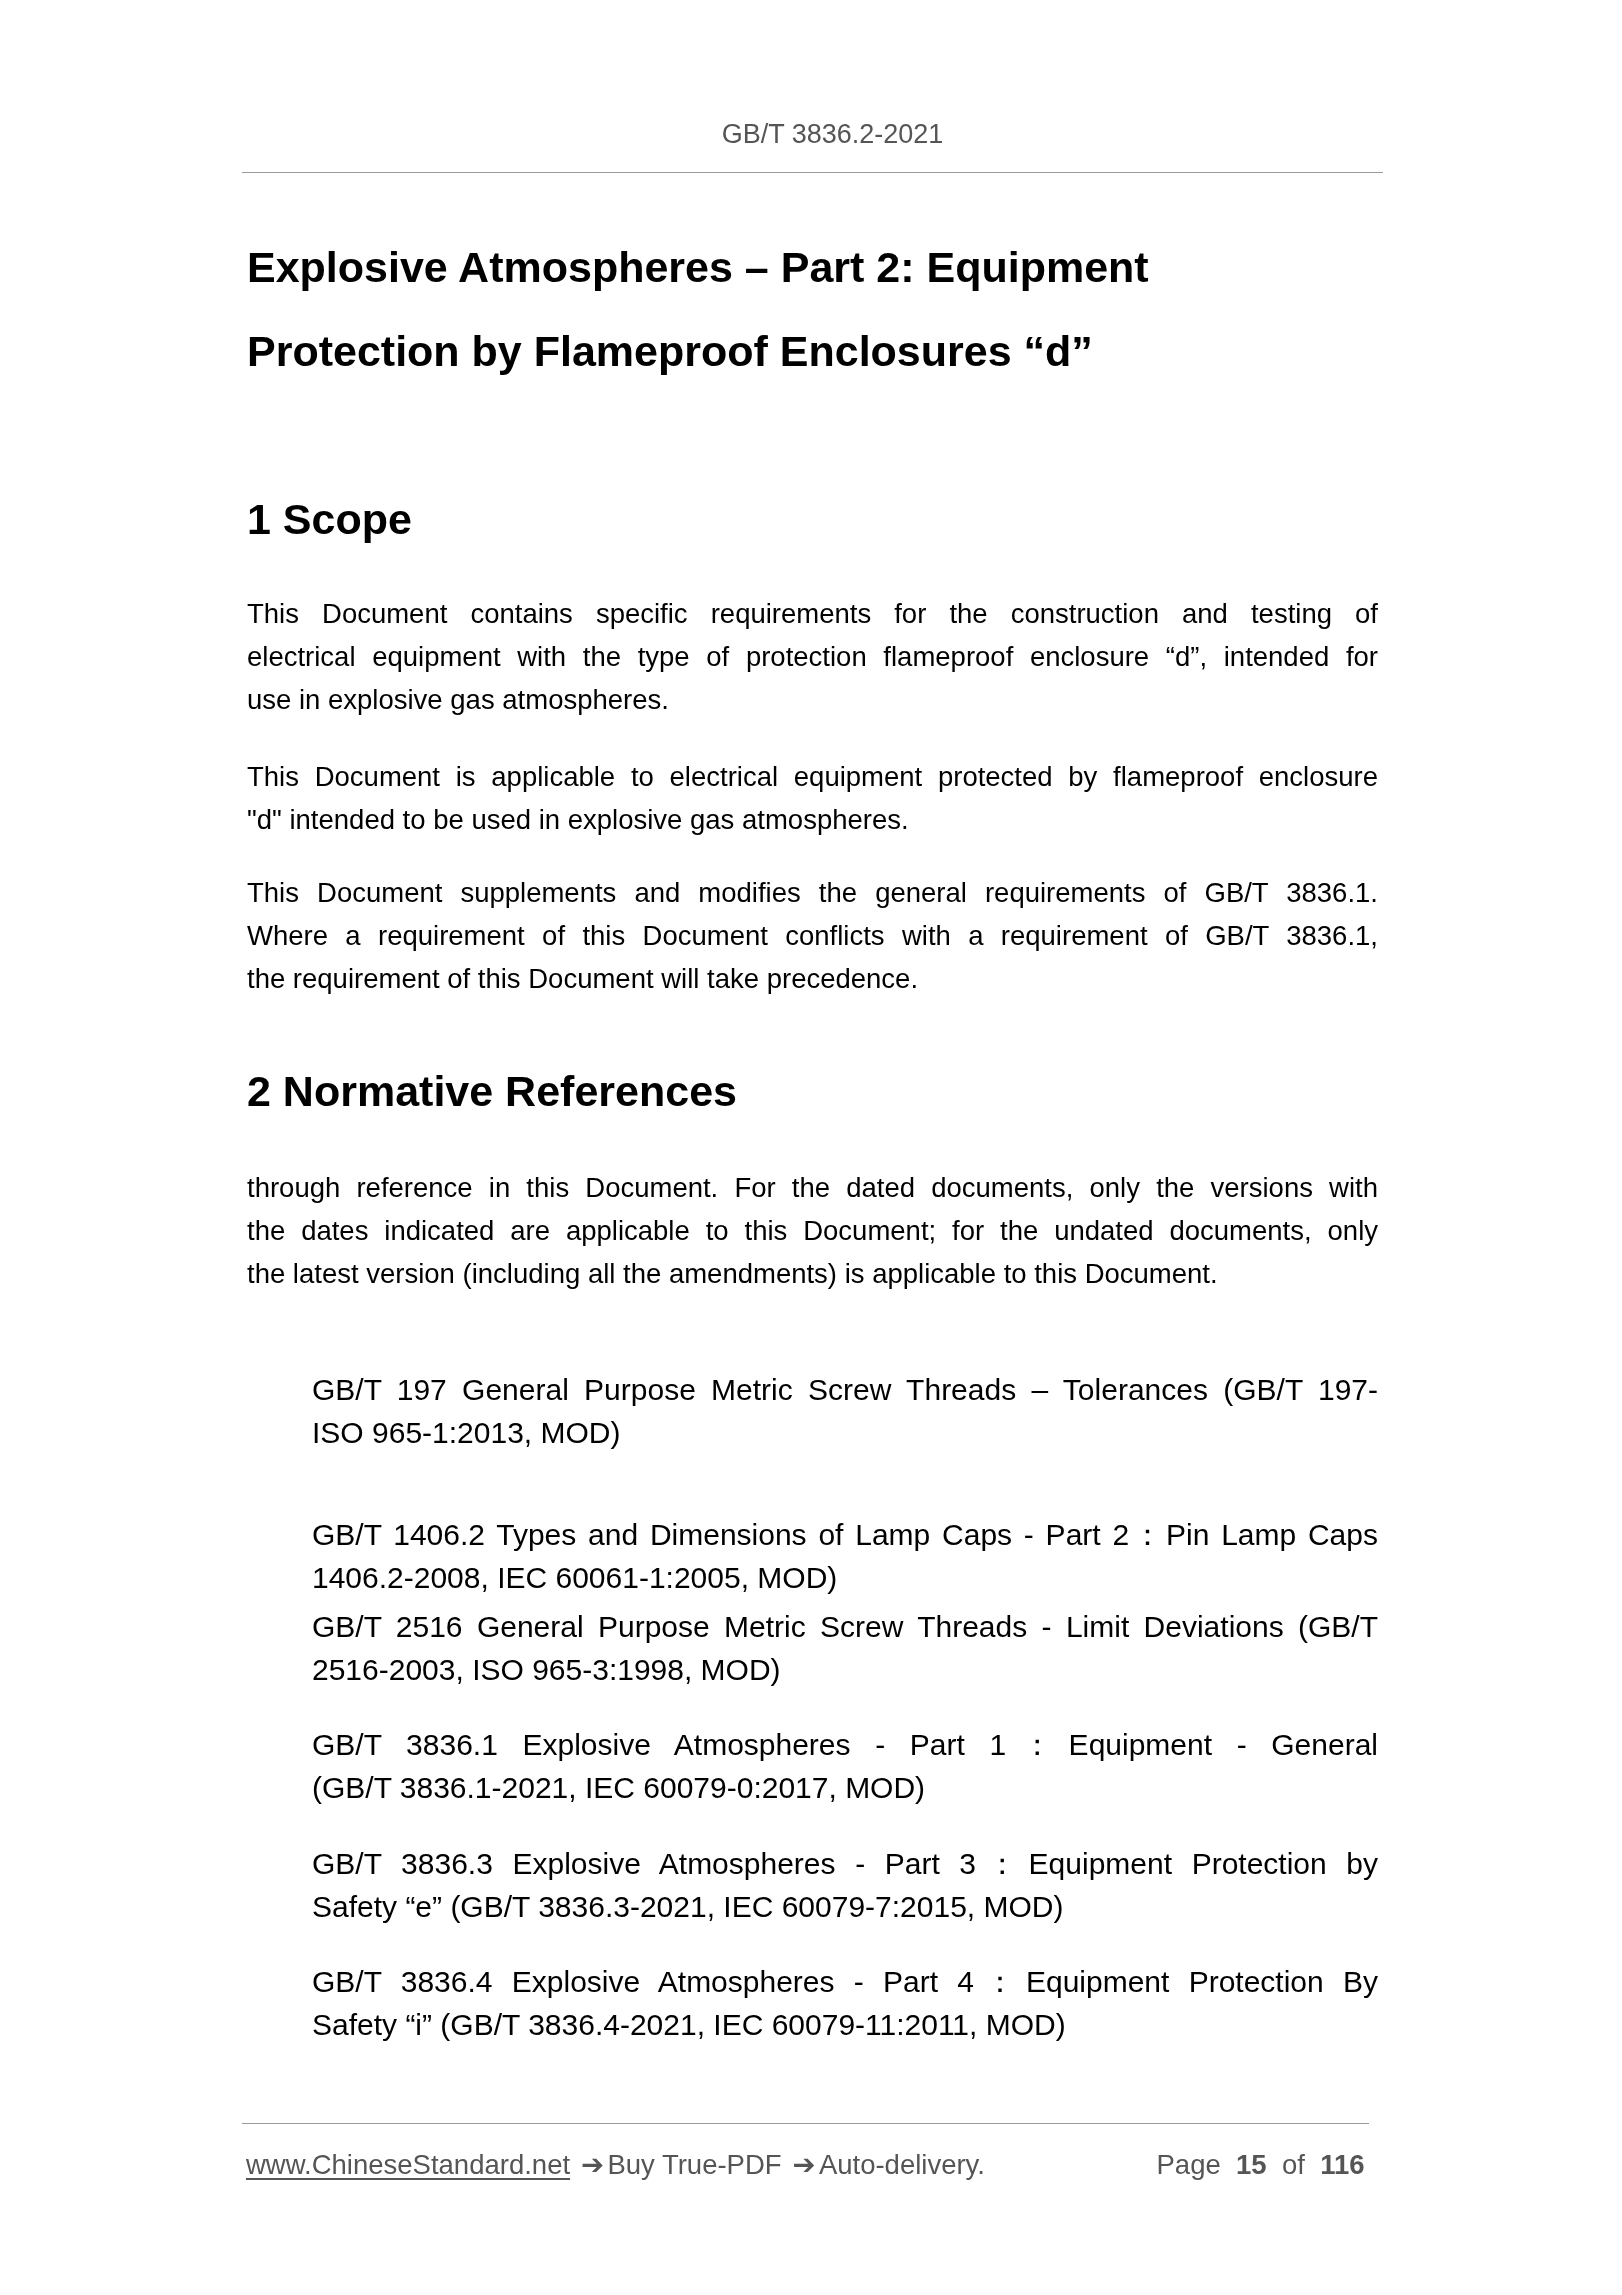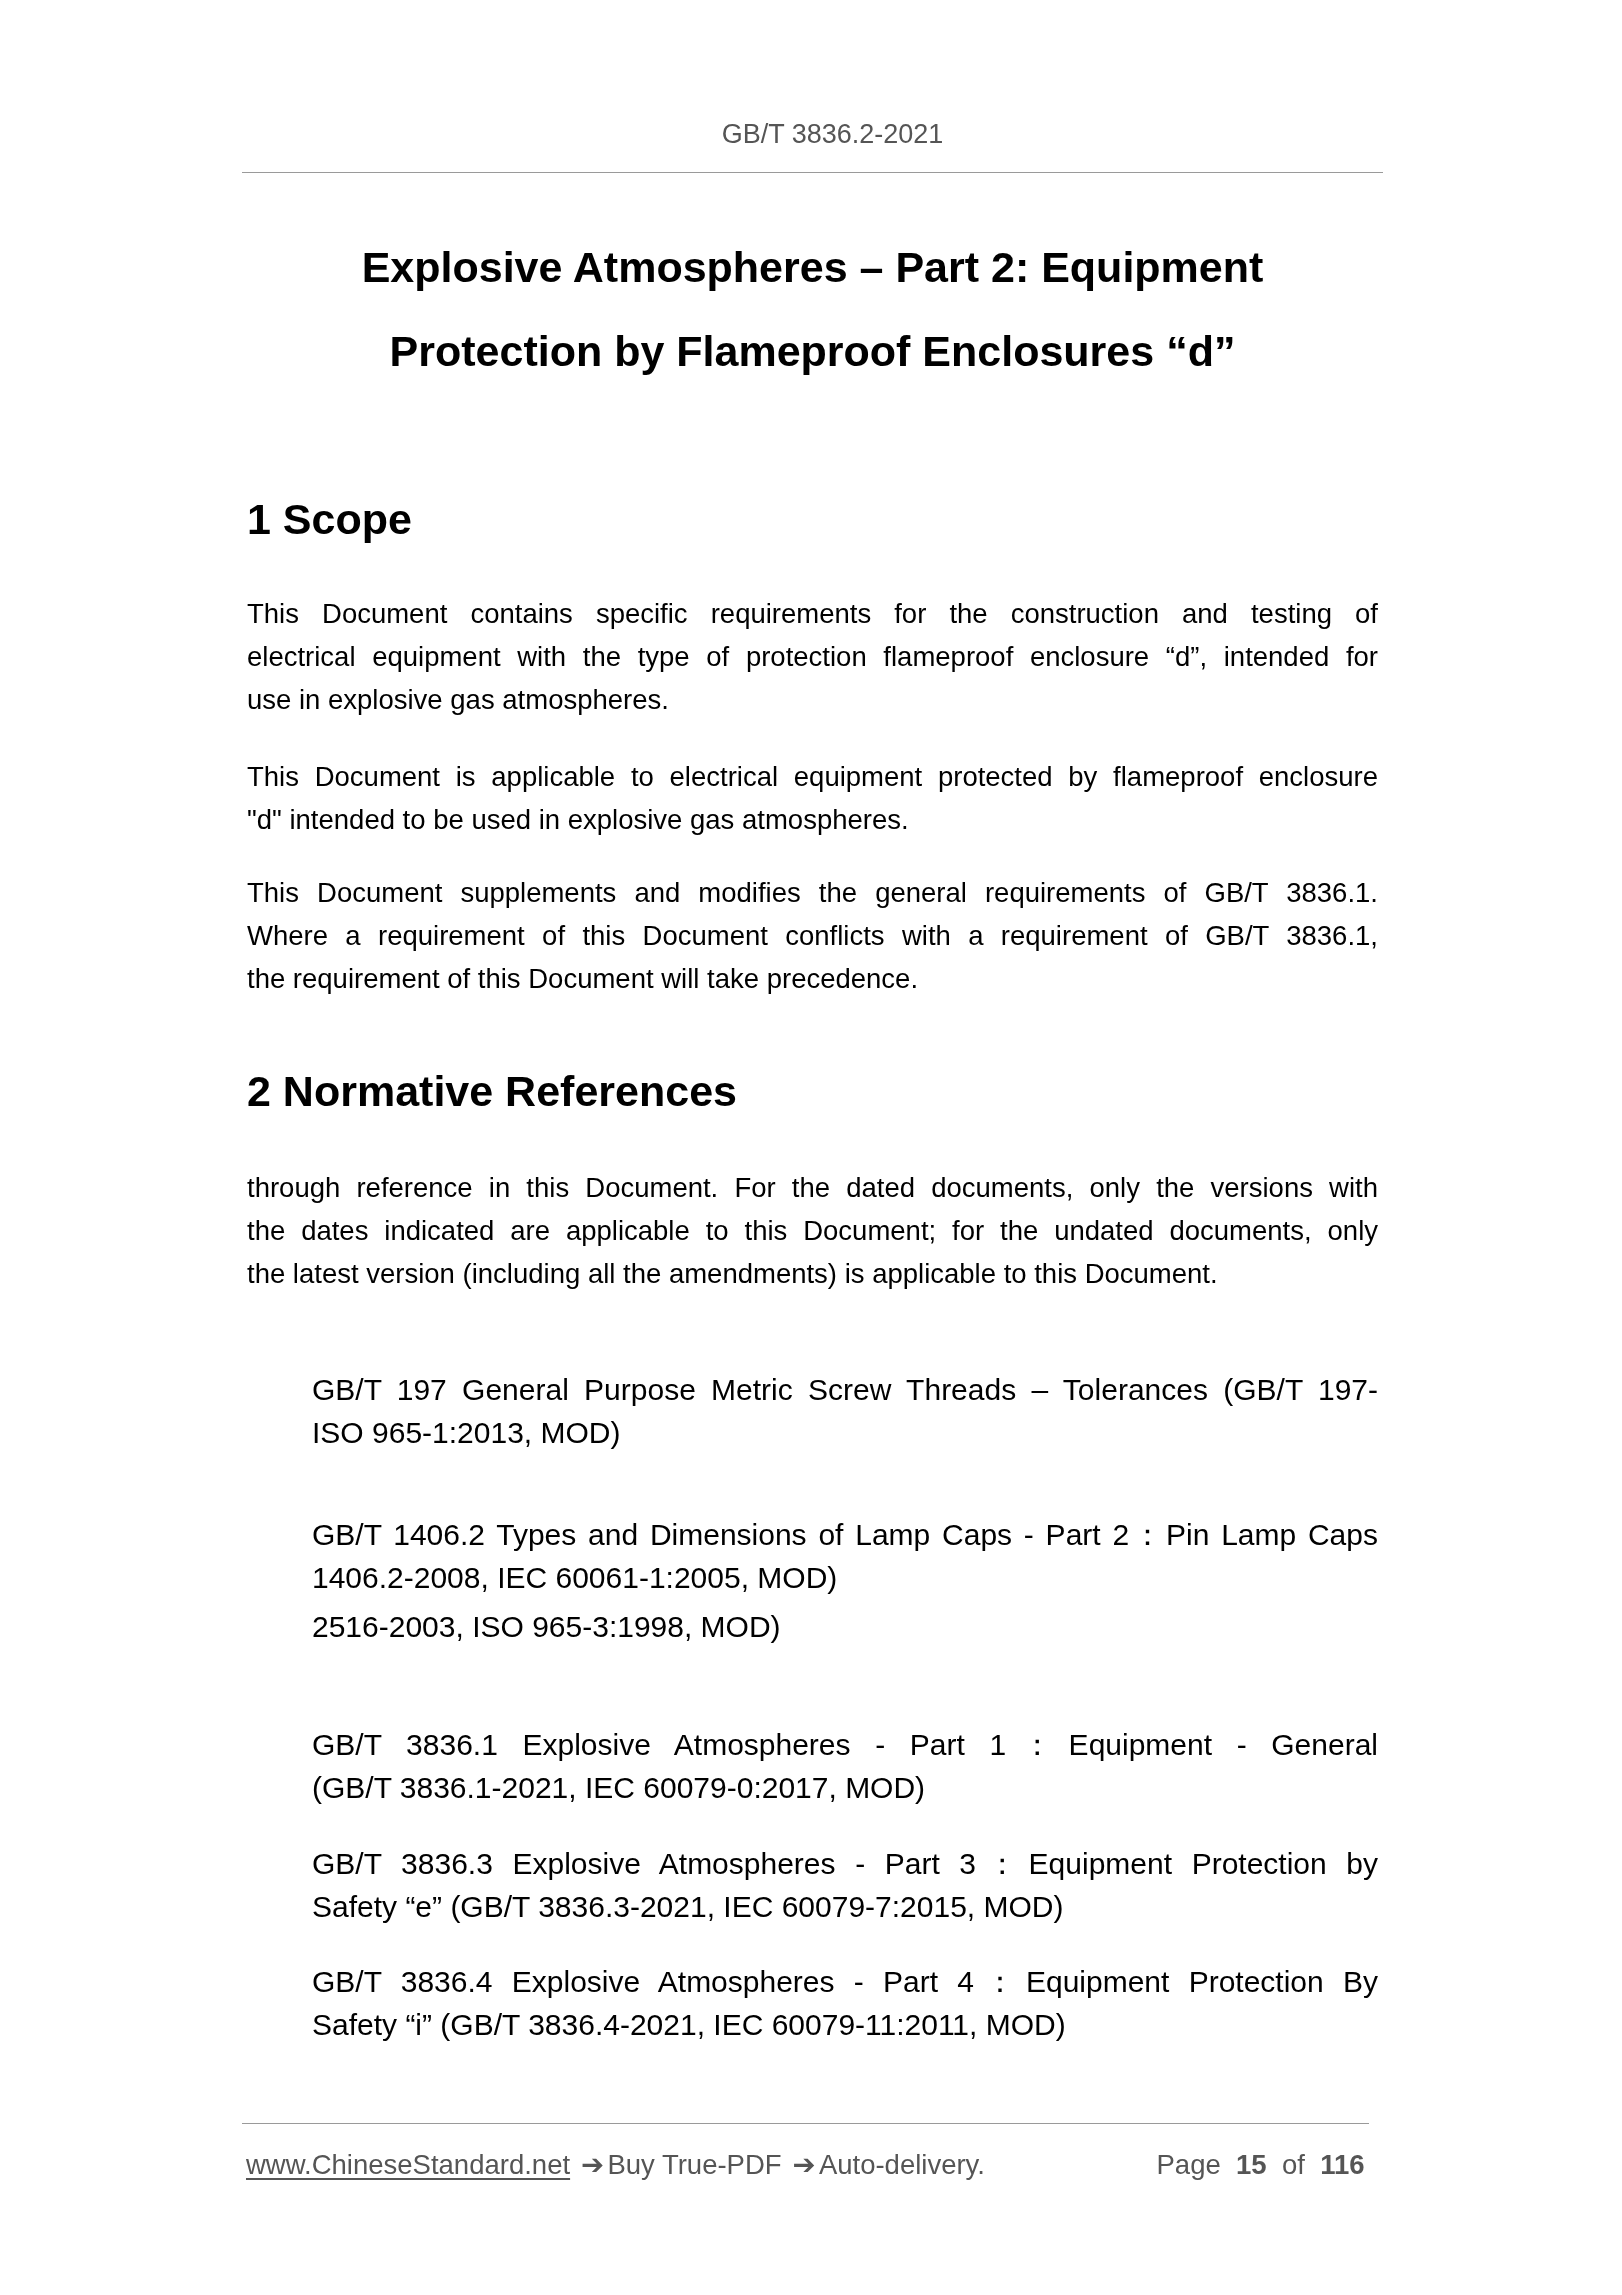--- a/index.html
+++ b/index.html
@@ -27,21 +27,21 @@
   }
   .header-rule {
     left: 242px; width: 1141px; top: 172px; height: 0;
     border-top: 1.7px solid #9a9a9a;
   }
 
   
   .doc-title {
     left: 247px; width: 1131px; top: 225px;
     font-size: 43px; font-weight: bold;
-    line-height: 84px; text-align: center;
+    line-height: 84px; text-align: left;
   }
   .doc-title .tline { display: block; white-space: nowrap; }
 
   
   .section-heading {
     left: 247px; width: 1131px;
     font-size: 43px; font-weight: bold;
     line-height: 50px; height: 50px;
     white-space: nowrap; margin: 0;
   }
@@ -135,20 +135,21 @@
 <div>
   <p class="abs ref" style="top:1368px">
     <span class="line j">GB/T 197 General Purpose Metric Screw Threads – Tolerances (GB/T 197-2018,</span>
     <span class="line">ISO 965-1:2013, MOD)</span>
   </p>
   <p class="abs ref" style="top:1513px">
     <span class="line j">GB/T 1406.2 Types and Dimensions of Lamp Caps - Part 2：Pin Lamp Caps (GB/T</span>
     <span class="line">1406.2-2008, IEC 60061-1:2005, MOD)</span>
   </p>
   <p class="abs ref" style="top:1605px">
+    <span class="line j">GB/T 2516 General Purpose Metric Screw Threads - Limit Deviations (GB/T</span>
     <span class="line">2516-2003, ISO 965-3:1998, MOD)</span>
   </p>
   <p class="abs ref" style="top:1723px">
     <span class="line j">GB/T 3836.1 Explosive Atmospheres - Part 1：Equipment - General Requirements</span>
     <span class="line">(GB/T 3836.1-2021, IEC 60079-0:2017, MOD)</span>
   </p>
   <p class="abs ref" style="top:1842px">
     <span class="line j">GB/T 3836.3 Explosive Atmospheres - Part 3：Equipment Protection by Increased</span>
     <span class="line">Safety “e” (GB/T 3836.3-2021, IEC 60079-7:2015, MOD)</span>
   </p>

